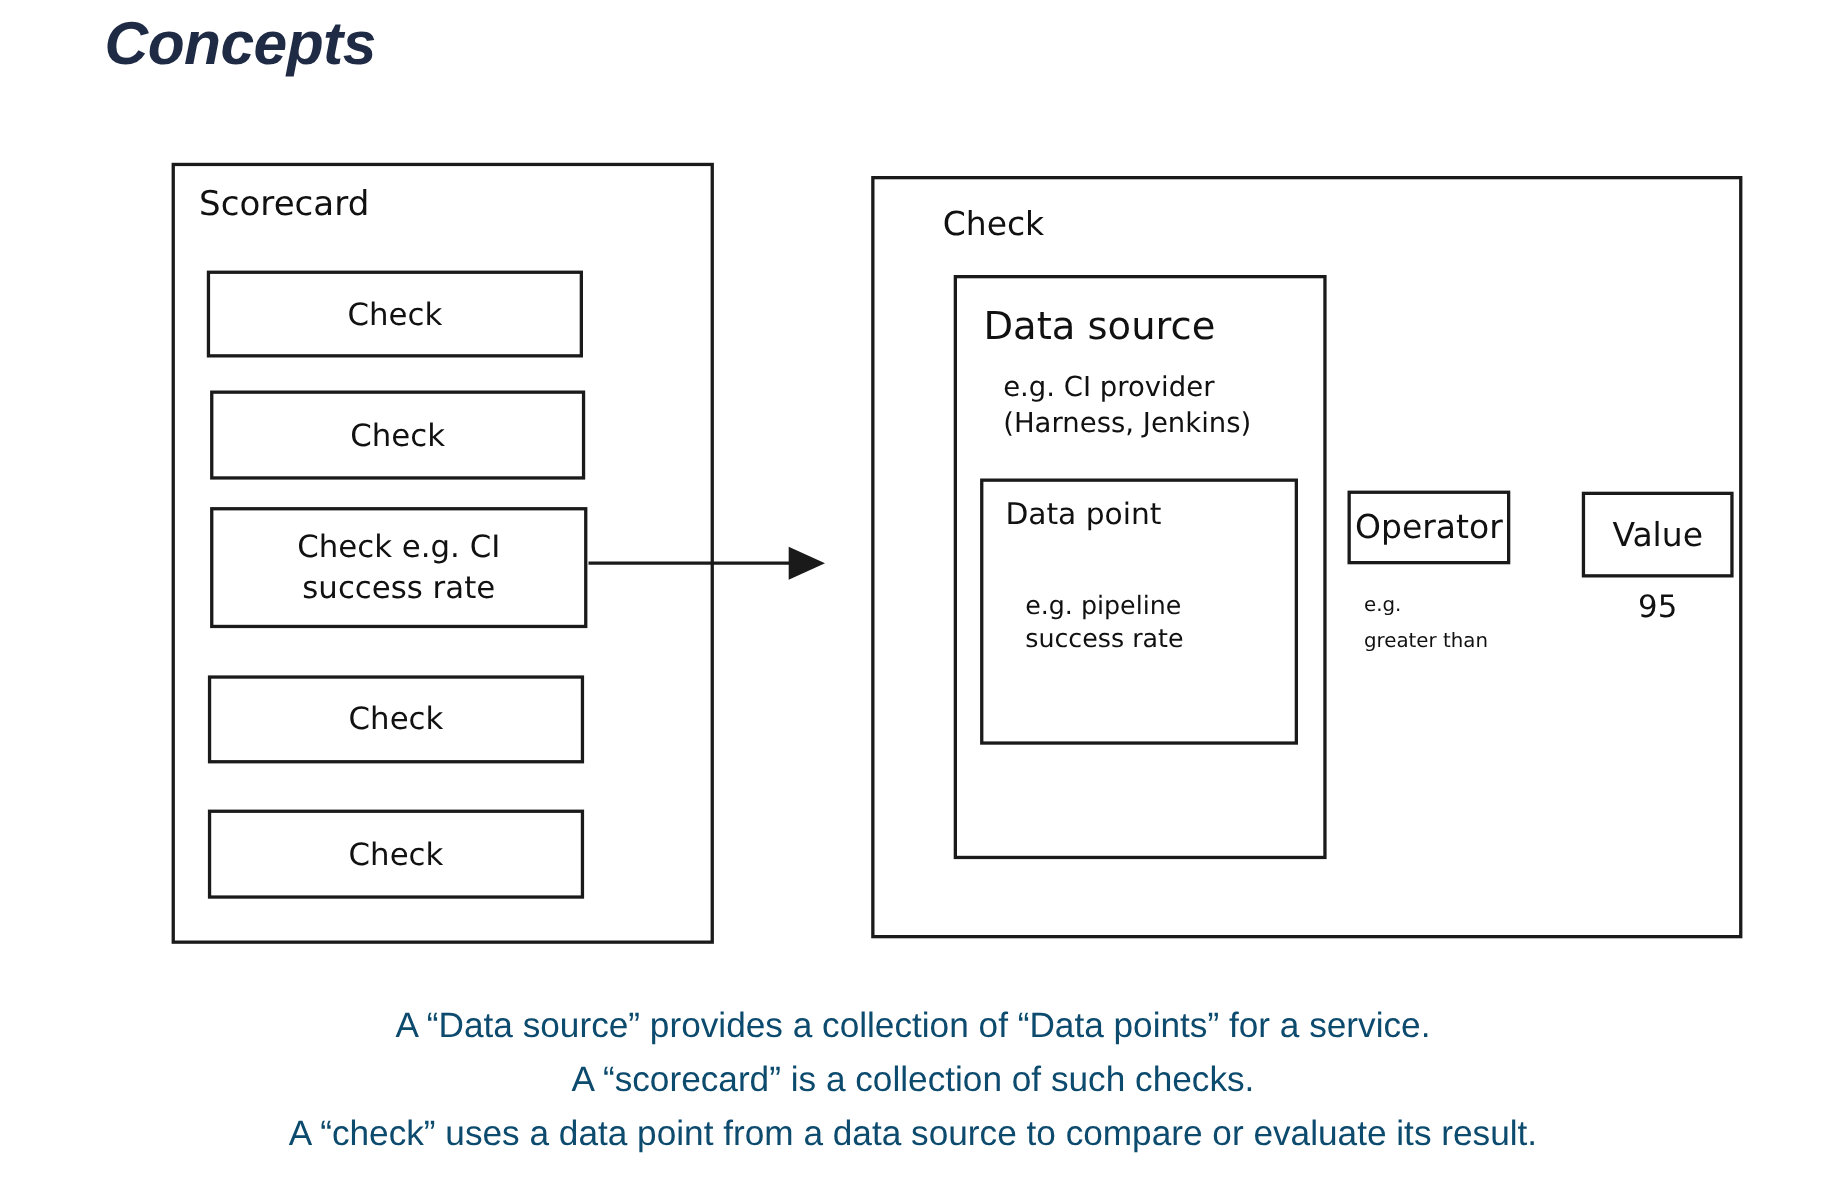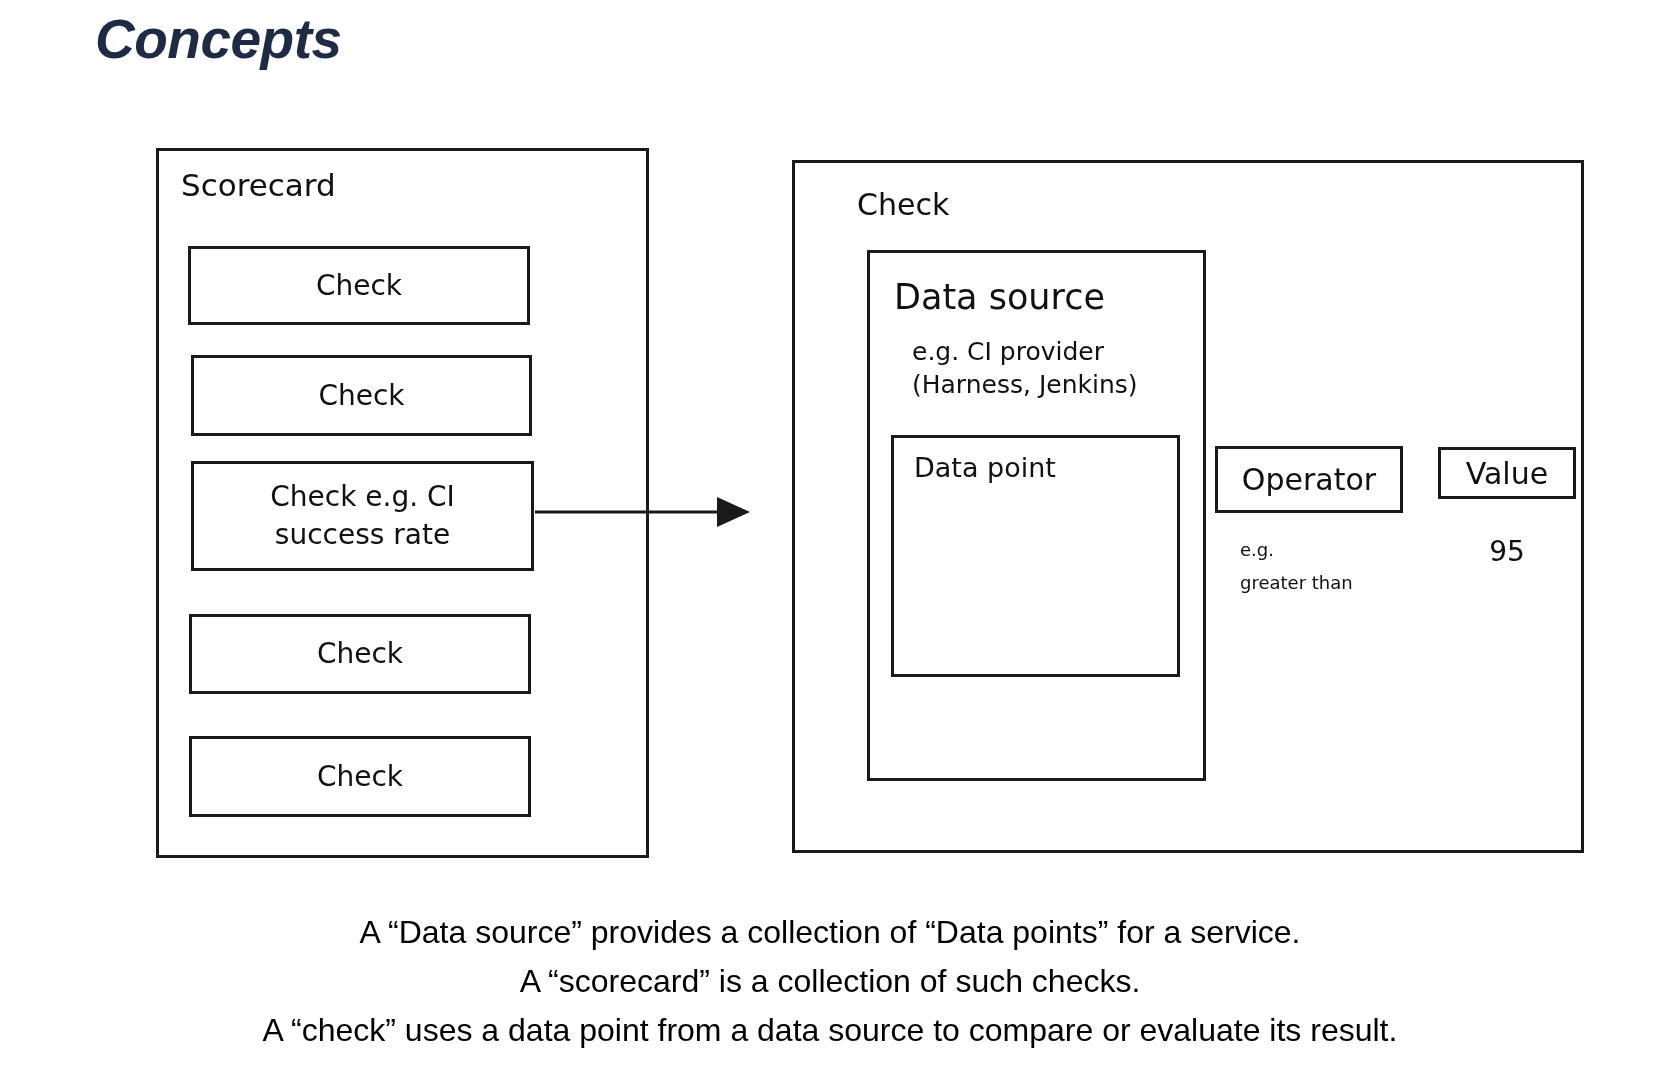--- a/index.html
+++ b/index.html
@@ -107,21 +107,21 @@
     position: absolute;
     left: 535px;
     top: 496px;
     overflow: visible;
   }
   .caption {
     position: absolute;
     left: 0; top: 908px;
     width: 1660px;
     text-align: center;
-    color: #000000;
+    color: #0c4a6e;
     font-size: 32px;
     line-height: 49px;
   }
 </style>
 </head>
 <body>
 
 <div class="page">
 
   <h1 class="page-title">Concepts</h1>
@@ -160,28 +160,32 @@
 
     <div class="box" style="left:72px; top:87px; width:339px; height:531px;">
       <div class="box-label ds-label">Data source</div>
       <div class="ds-example">
         <div>e.g. CI provider</div>
         <div>(Harness, Jenkins)</div>
       </div>
 
       <div class="box" style="left:21px; top:182px; width:289px; height:242px;">
         <div class="box-label dp-label">Data point</div>
+        <div class="dp-example">
+          <div>e.g. pipeline</div>
+          <div>success rate</div>
+        </div>
       </div>
     </div>
 
-    <div class="box operator-box" style="left:420px; top:283px; width:188px; height:67px;">
+    <div class="box operator-box" style="left:430px; top:283px; width:148px; height:67px;">
         <span>Operator</span>
       </div>
 
-    <div class="box value-box" style="left:643px; top:284px; width:138px; height:52px;">
+    <div class="box value-box" style="left:643px; top:284px; width:138px; height:78px;">
         <span>Value</span>
       </div>
 
     <div class="operator-example sketch-font">
       <div>e.g.</div>
       <div>greater than</div>
     </div>
 
     <div class="value-example sketch-font">95</div>
   </div>

